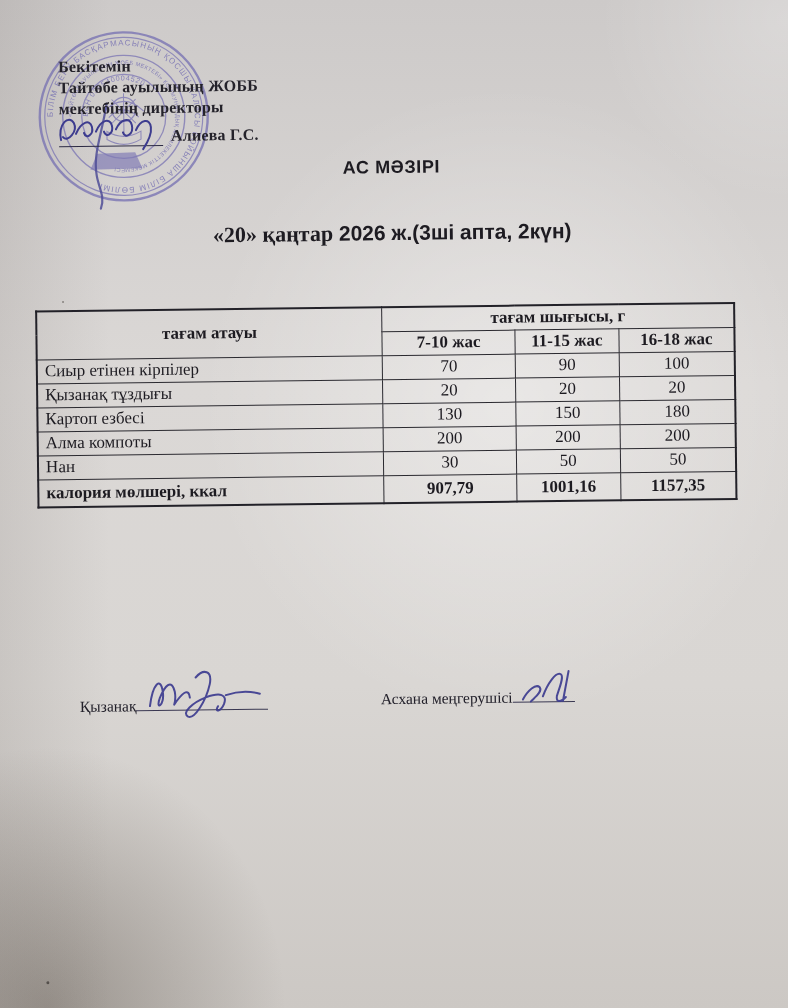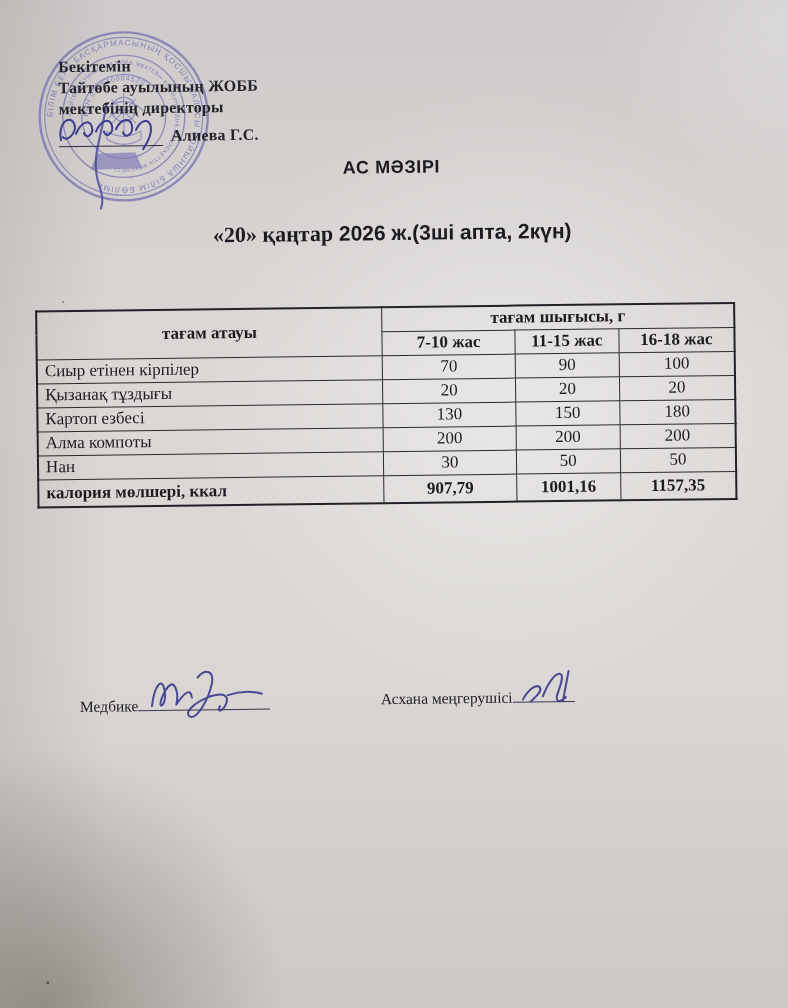--- a/index.html
+++ b/index.html
@@ -187,21 +187,21 @@
       <tr class="total-row">
         <td class="dish-cell">калория мөлшері, ккал</td>
         <td class="num-cell">907,79</td>
         <td class="num-cell">1001,16</td>
         <td class="num-cell">1157,35</td>
       </tr>
     </tbody>
   </table>
 
   <div class="sig-block nurse">
-    <span>Медбике</span><span class="sig-line">
+    <span>Қызанақ</span><span class="sig-line">
       <svg width="120" height="62" viewBox="0 0 120 62">
         <path class="ink" stroke-width="2" opacity=".92" d="M4,44 C7,22 15,14 17,30 C19,44 9,49 14,36 C19,24 26,16 29,30 C31,42 25,47 31,39 C38,30 43,27 44,36 M50,16 C58,7 67,9 64,23 C60,40 48,58 42,55 C35,51 47,41 60,36 C74,31 82,33 78,43 C75,50 68,52 72,45 M80,34 C92,30 104,30 114,33"></path>
       </svg>
     </span>
   </div>
 
   <div class="sig-block manager">
     <span>Асхана меңгерушісі</span><span class="sig-line">
       <svg width="66" height="52" viewBox="0 0 66 52">
         <path class="ink" stroke-width="2" opacity=".92" d="M8,36 C13,27 21,20 25,24 C28,28 20,34 16,38 M28,33 C33,20 41,9 46,11 C50,13 44,26 42,33 C41,39 45,40 51,34 M54,8 L48,38"></path>

